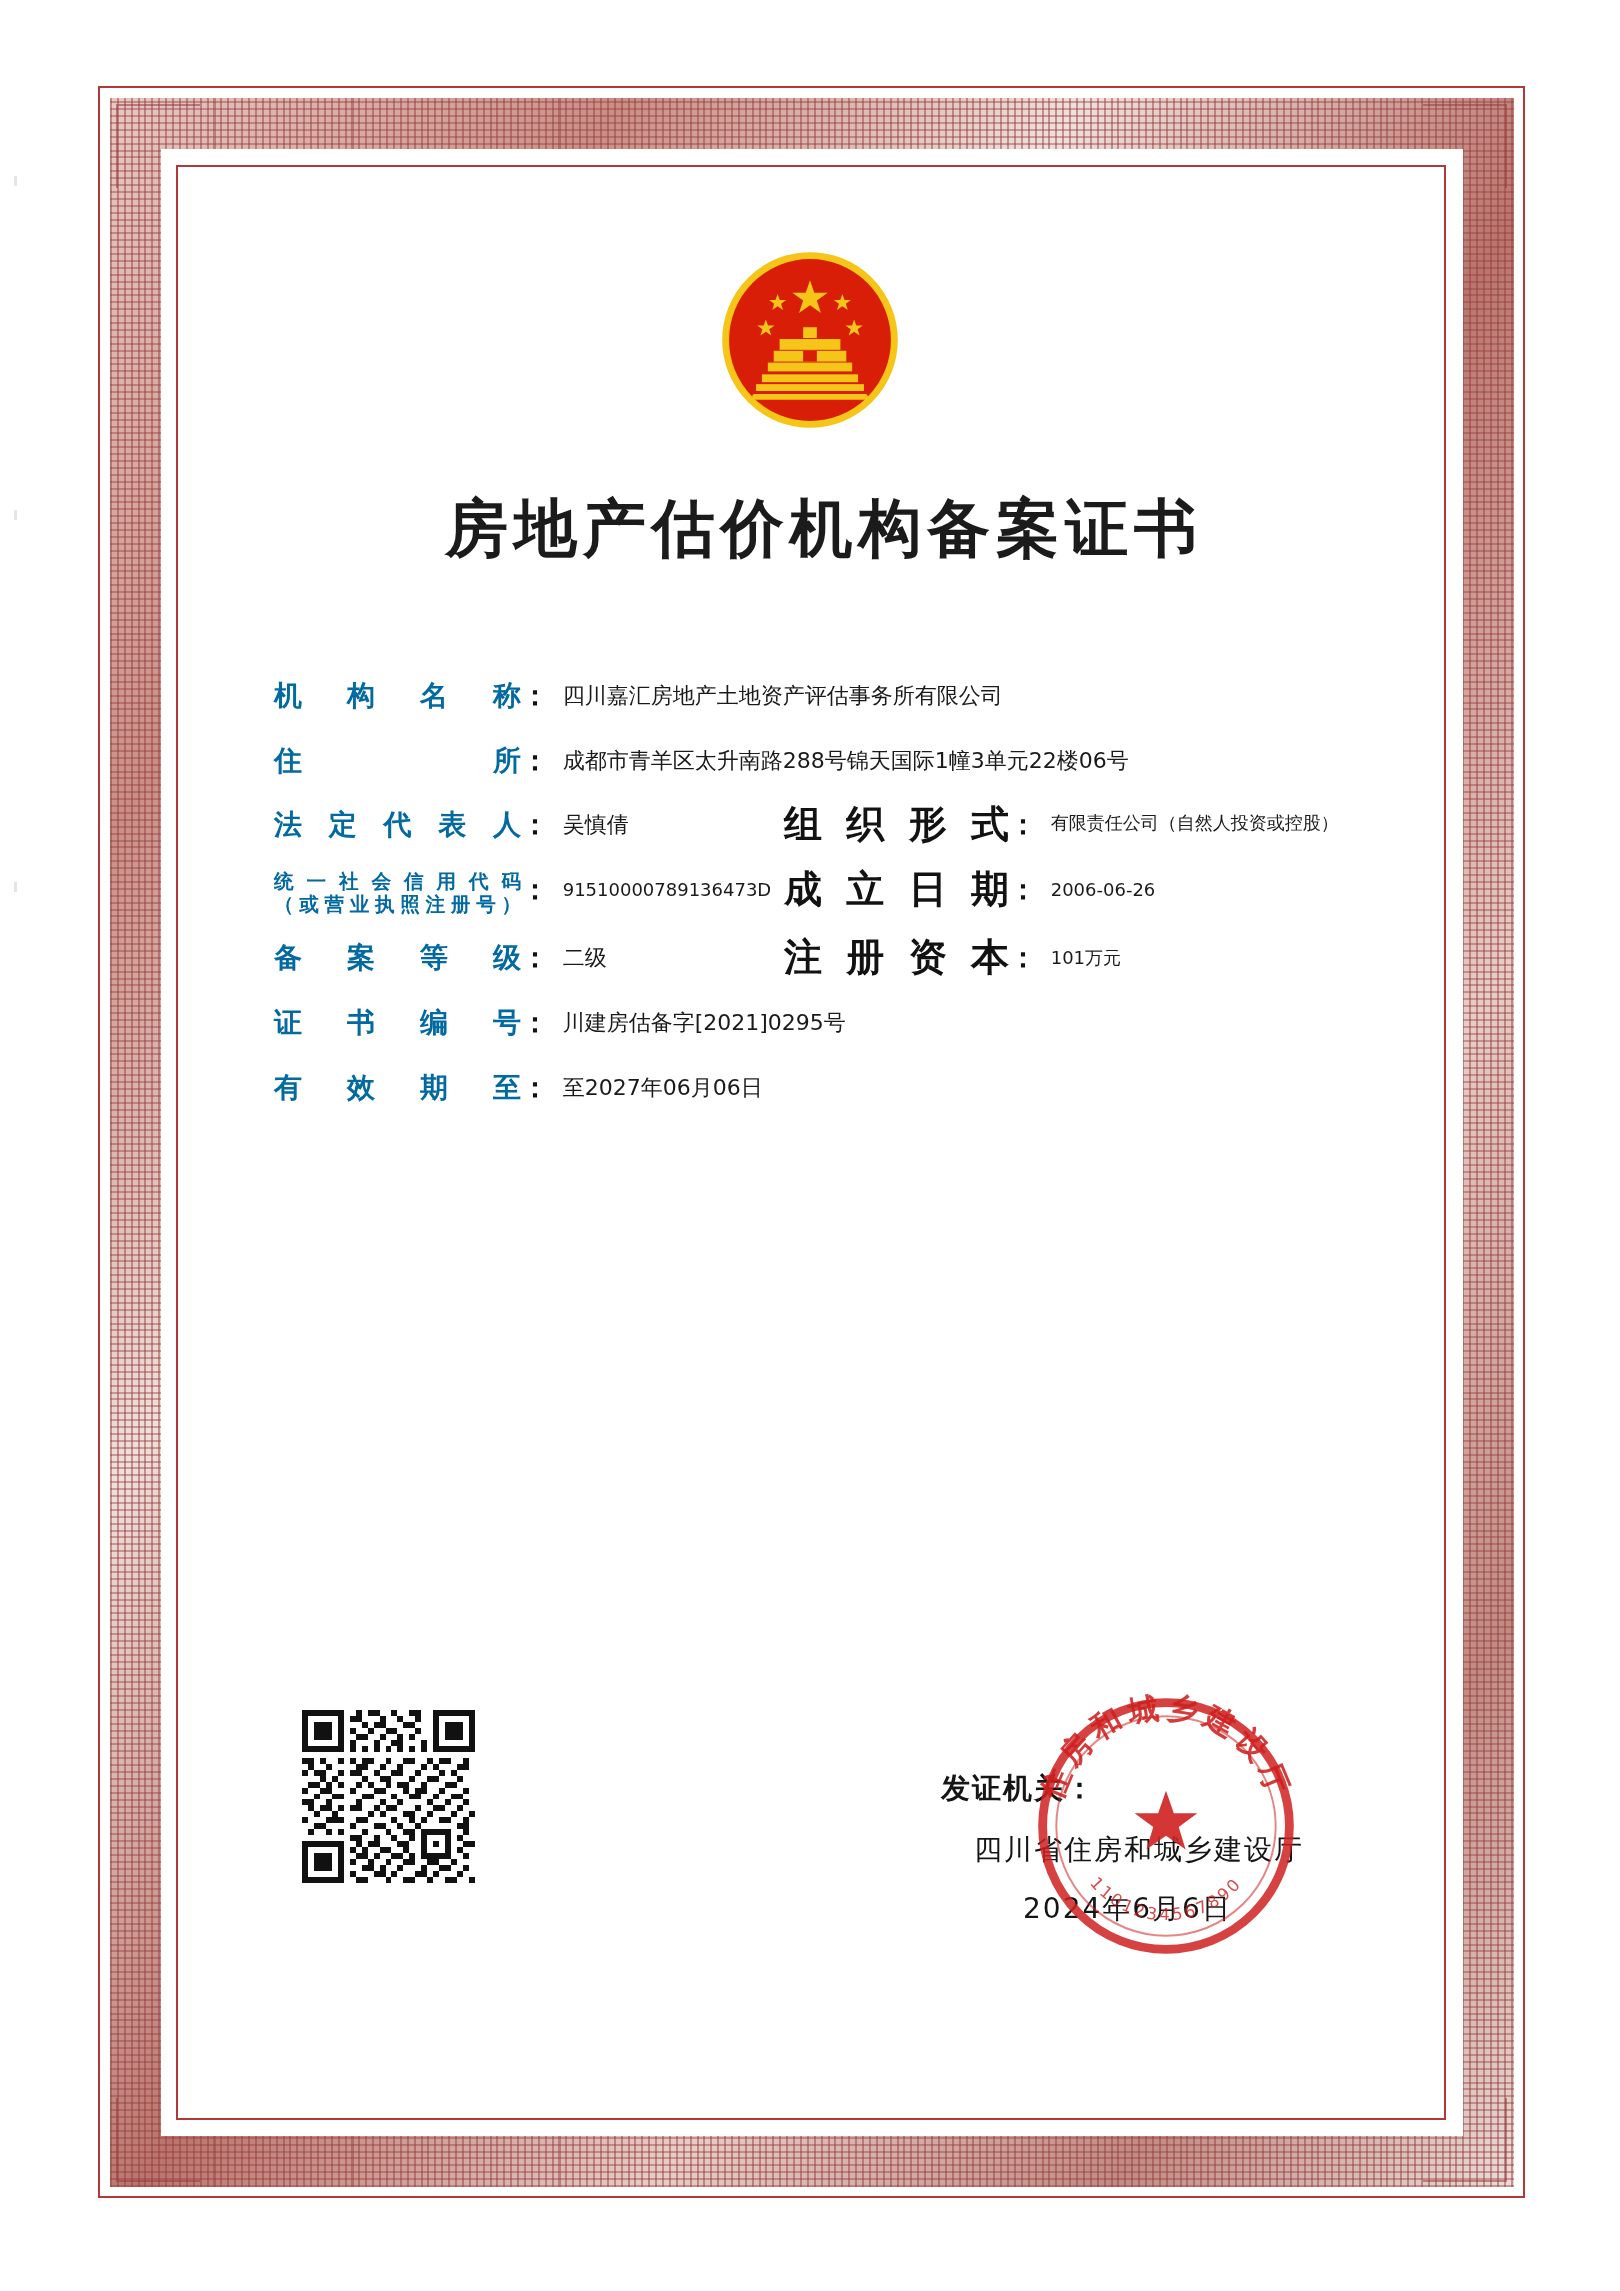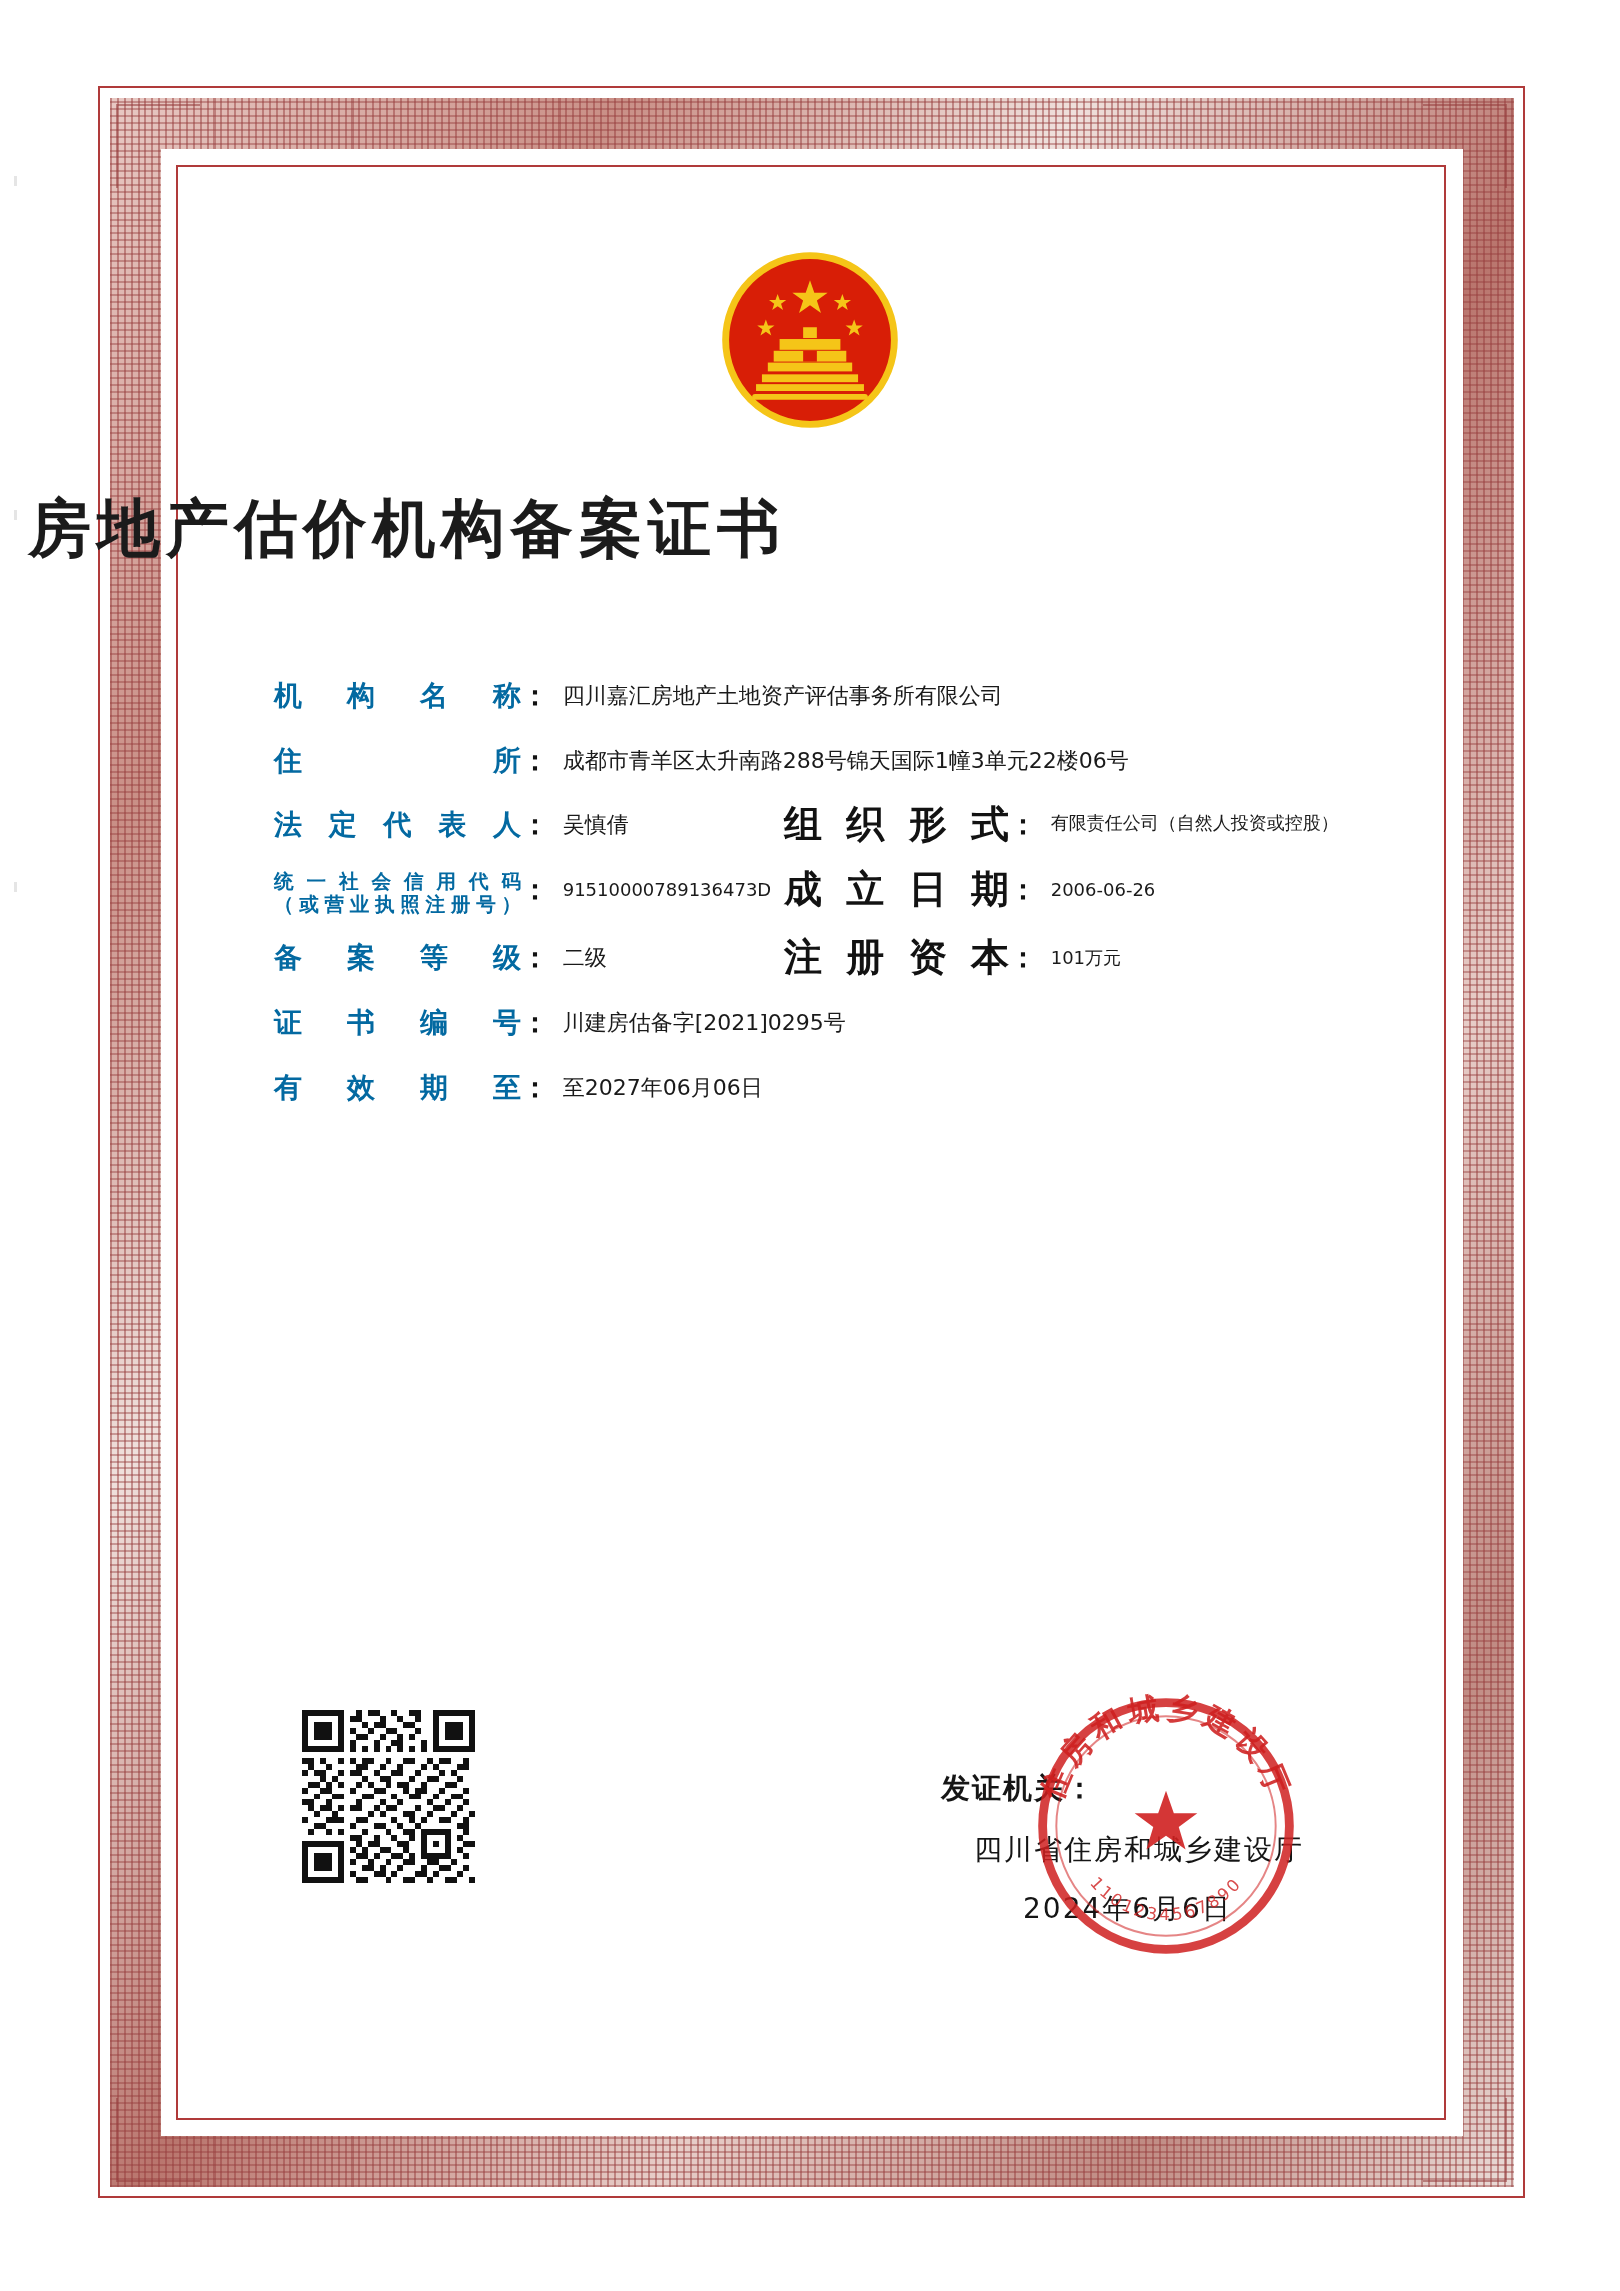--- a/index.html
+++ b/index.html
@@ -96,21 +96,21 @@
     width: 206px;
     height: 206px;
   }
 
   
   .cert-title {
     position: absolute;
     left: 0;
     right: 0;
     top: 486px;
-    text-align: left;
+    text-align: center;
     font-family: "DejaVu Sans", "Liberation Sans", sans-serif;
     font-size: 63px;
     font-weight: bold;
     letter-spacing: 5.9px;
     color: #1b1b1b;
     padding-left: 28px;
   }
 
   
   .fields {

